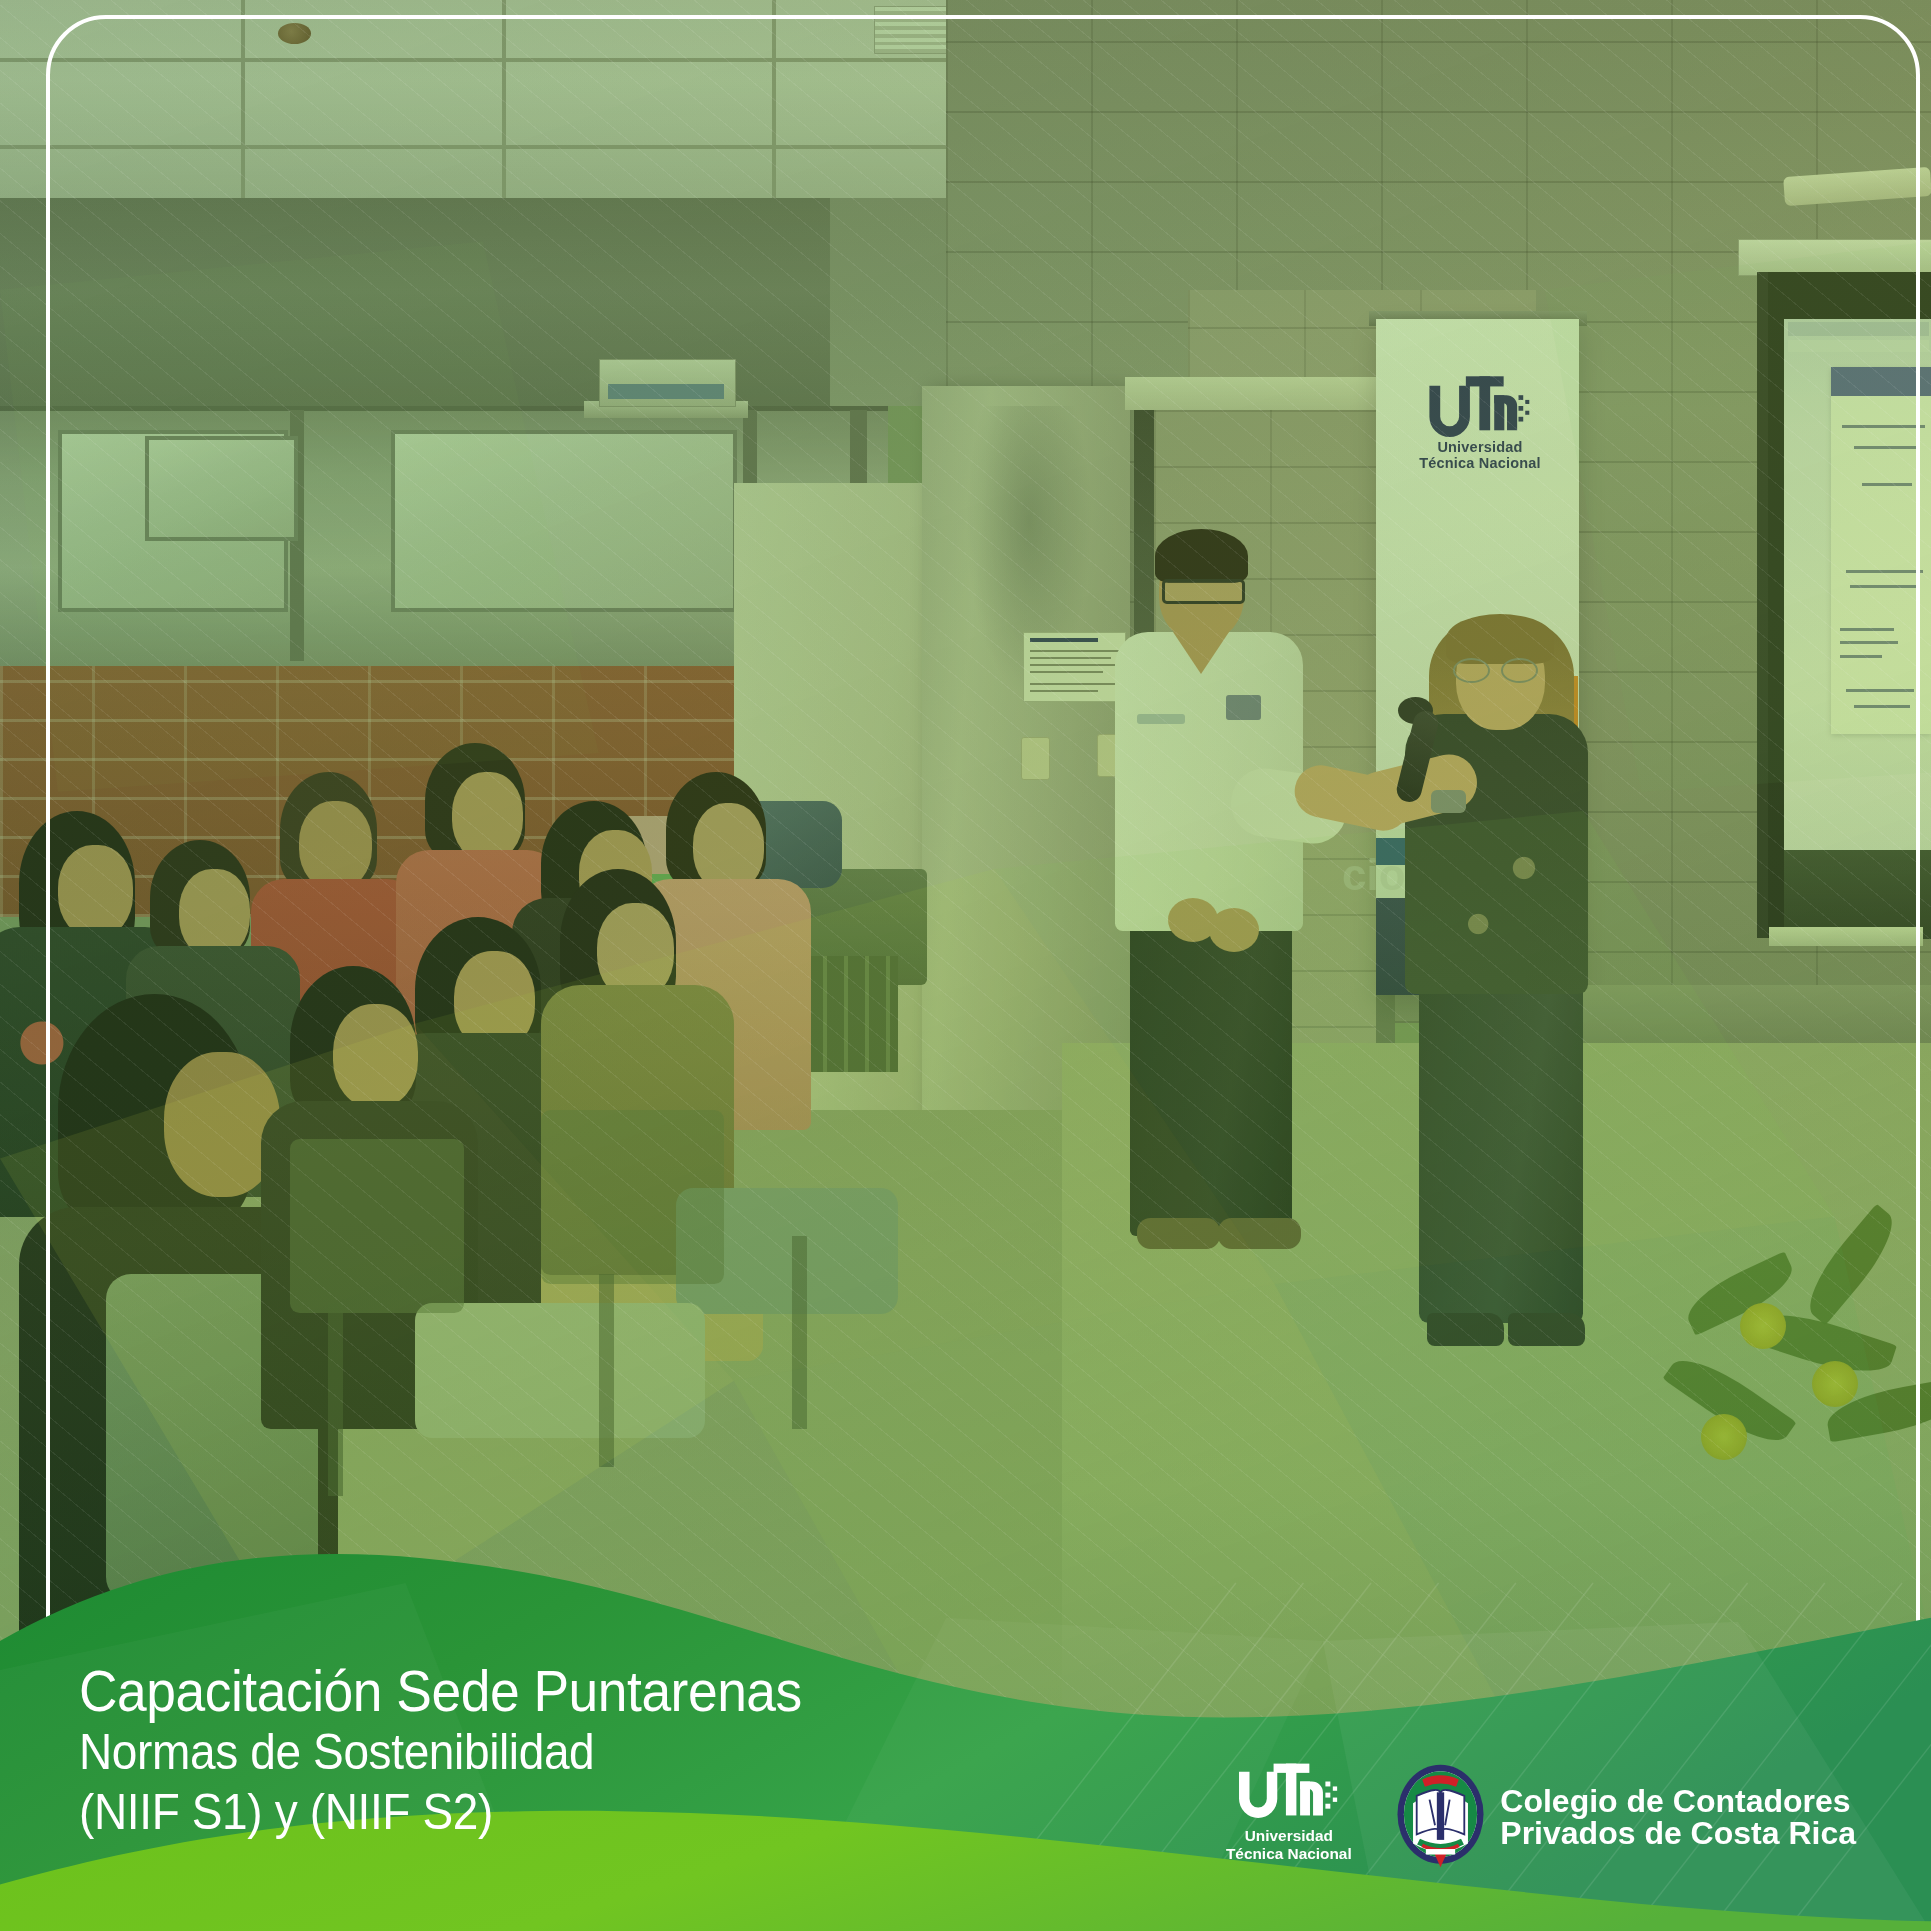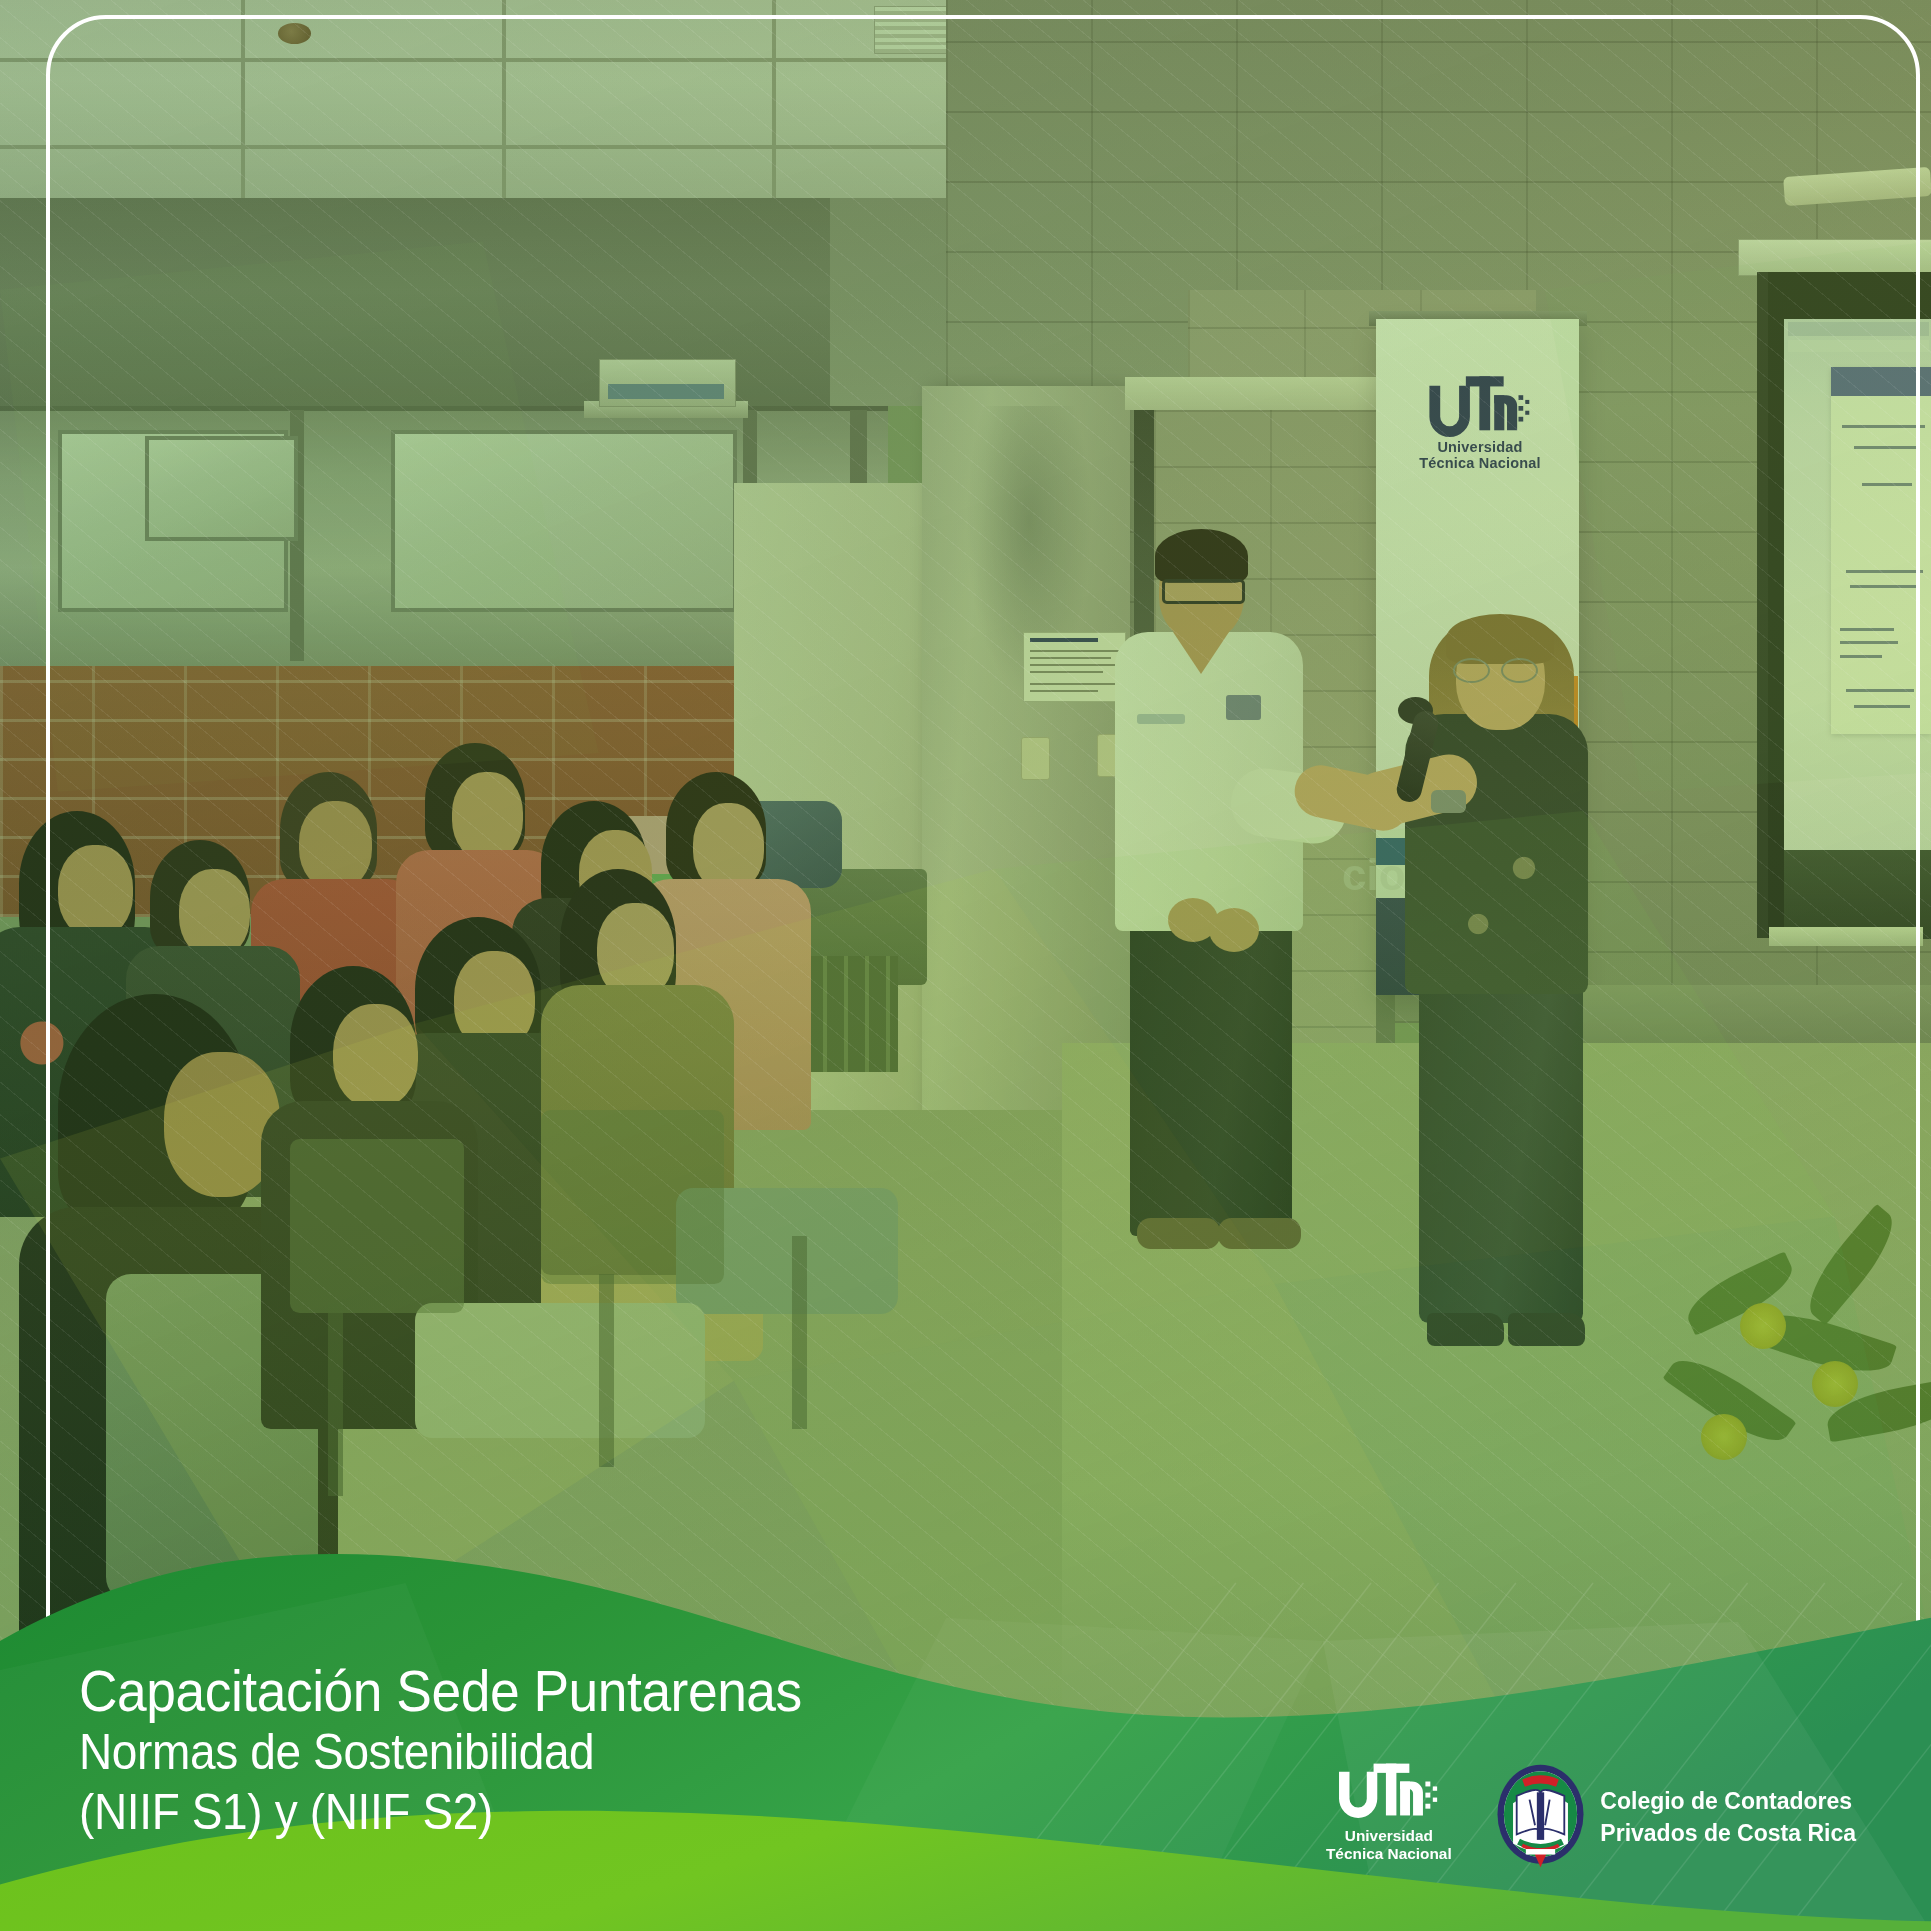--- a/index.html
+++ b/index.html
@@ -232,21 +232,21 @@
 
   
   .logos{position:absolute;right:75px;bottom:60px;display:flex;align-items:flex-start;gap:42px;}
 
   .logo-utn{position:relative;width:126px;text-align:center;color:#fff;}
   .utn-mark{position:relative;width:114px;height:58px;margin:0 auto;}
   .utn-sub{margin-top:5.8px;font-size:15.4px;font-weight:700;line-height:18.3px;}
 
   .logo-ccpa{display:flex;align-items:center;gap:13.5px;}
   .seal{position:relative;width:93px;height:108px;}
-  .ccpa-txt{color:#fff;font-weight:700;font-size:23px;line-height:32px;white-space:nowrap;}
+  .ccpa-txt{color:#fff;font-weight:700;font-size:32px;line-height:32px;white-space:nowrap;}
 
   .logo-alama{display:flex;align-items:center;gap:3.9px;margin-top:1.9px;}
   .alama-mark{width:83px;height:83px;position:relative;}
   .alama-word{position:relative;color:#fff;}
   .alama-name{font-size:70px;line-height:62px;letter-spacing:-1px;font-weight:400;}
   .alama-tag{font-size:14px;font-weight:700;letter-spacing:0.6px;margin-top:2.9px;
     white-space:nowrap;text-align:right;}
 </style>
 </head>
 <body>

